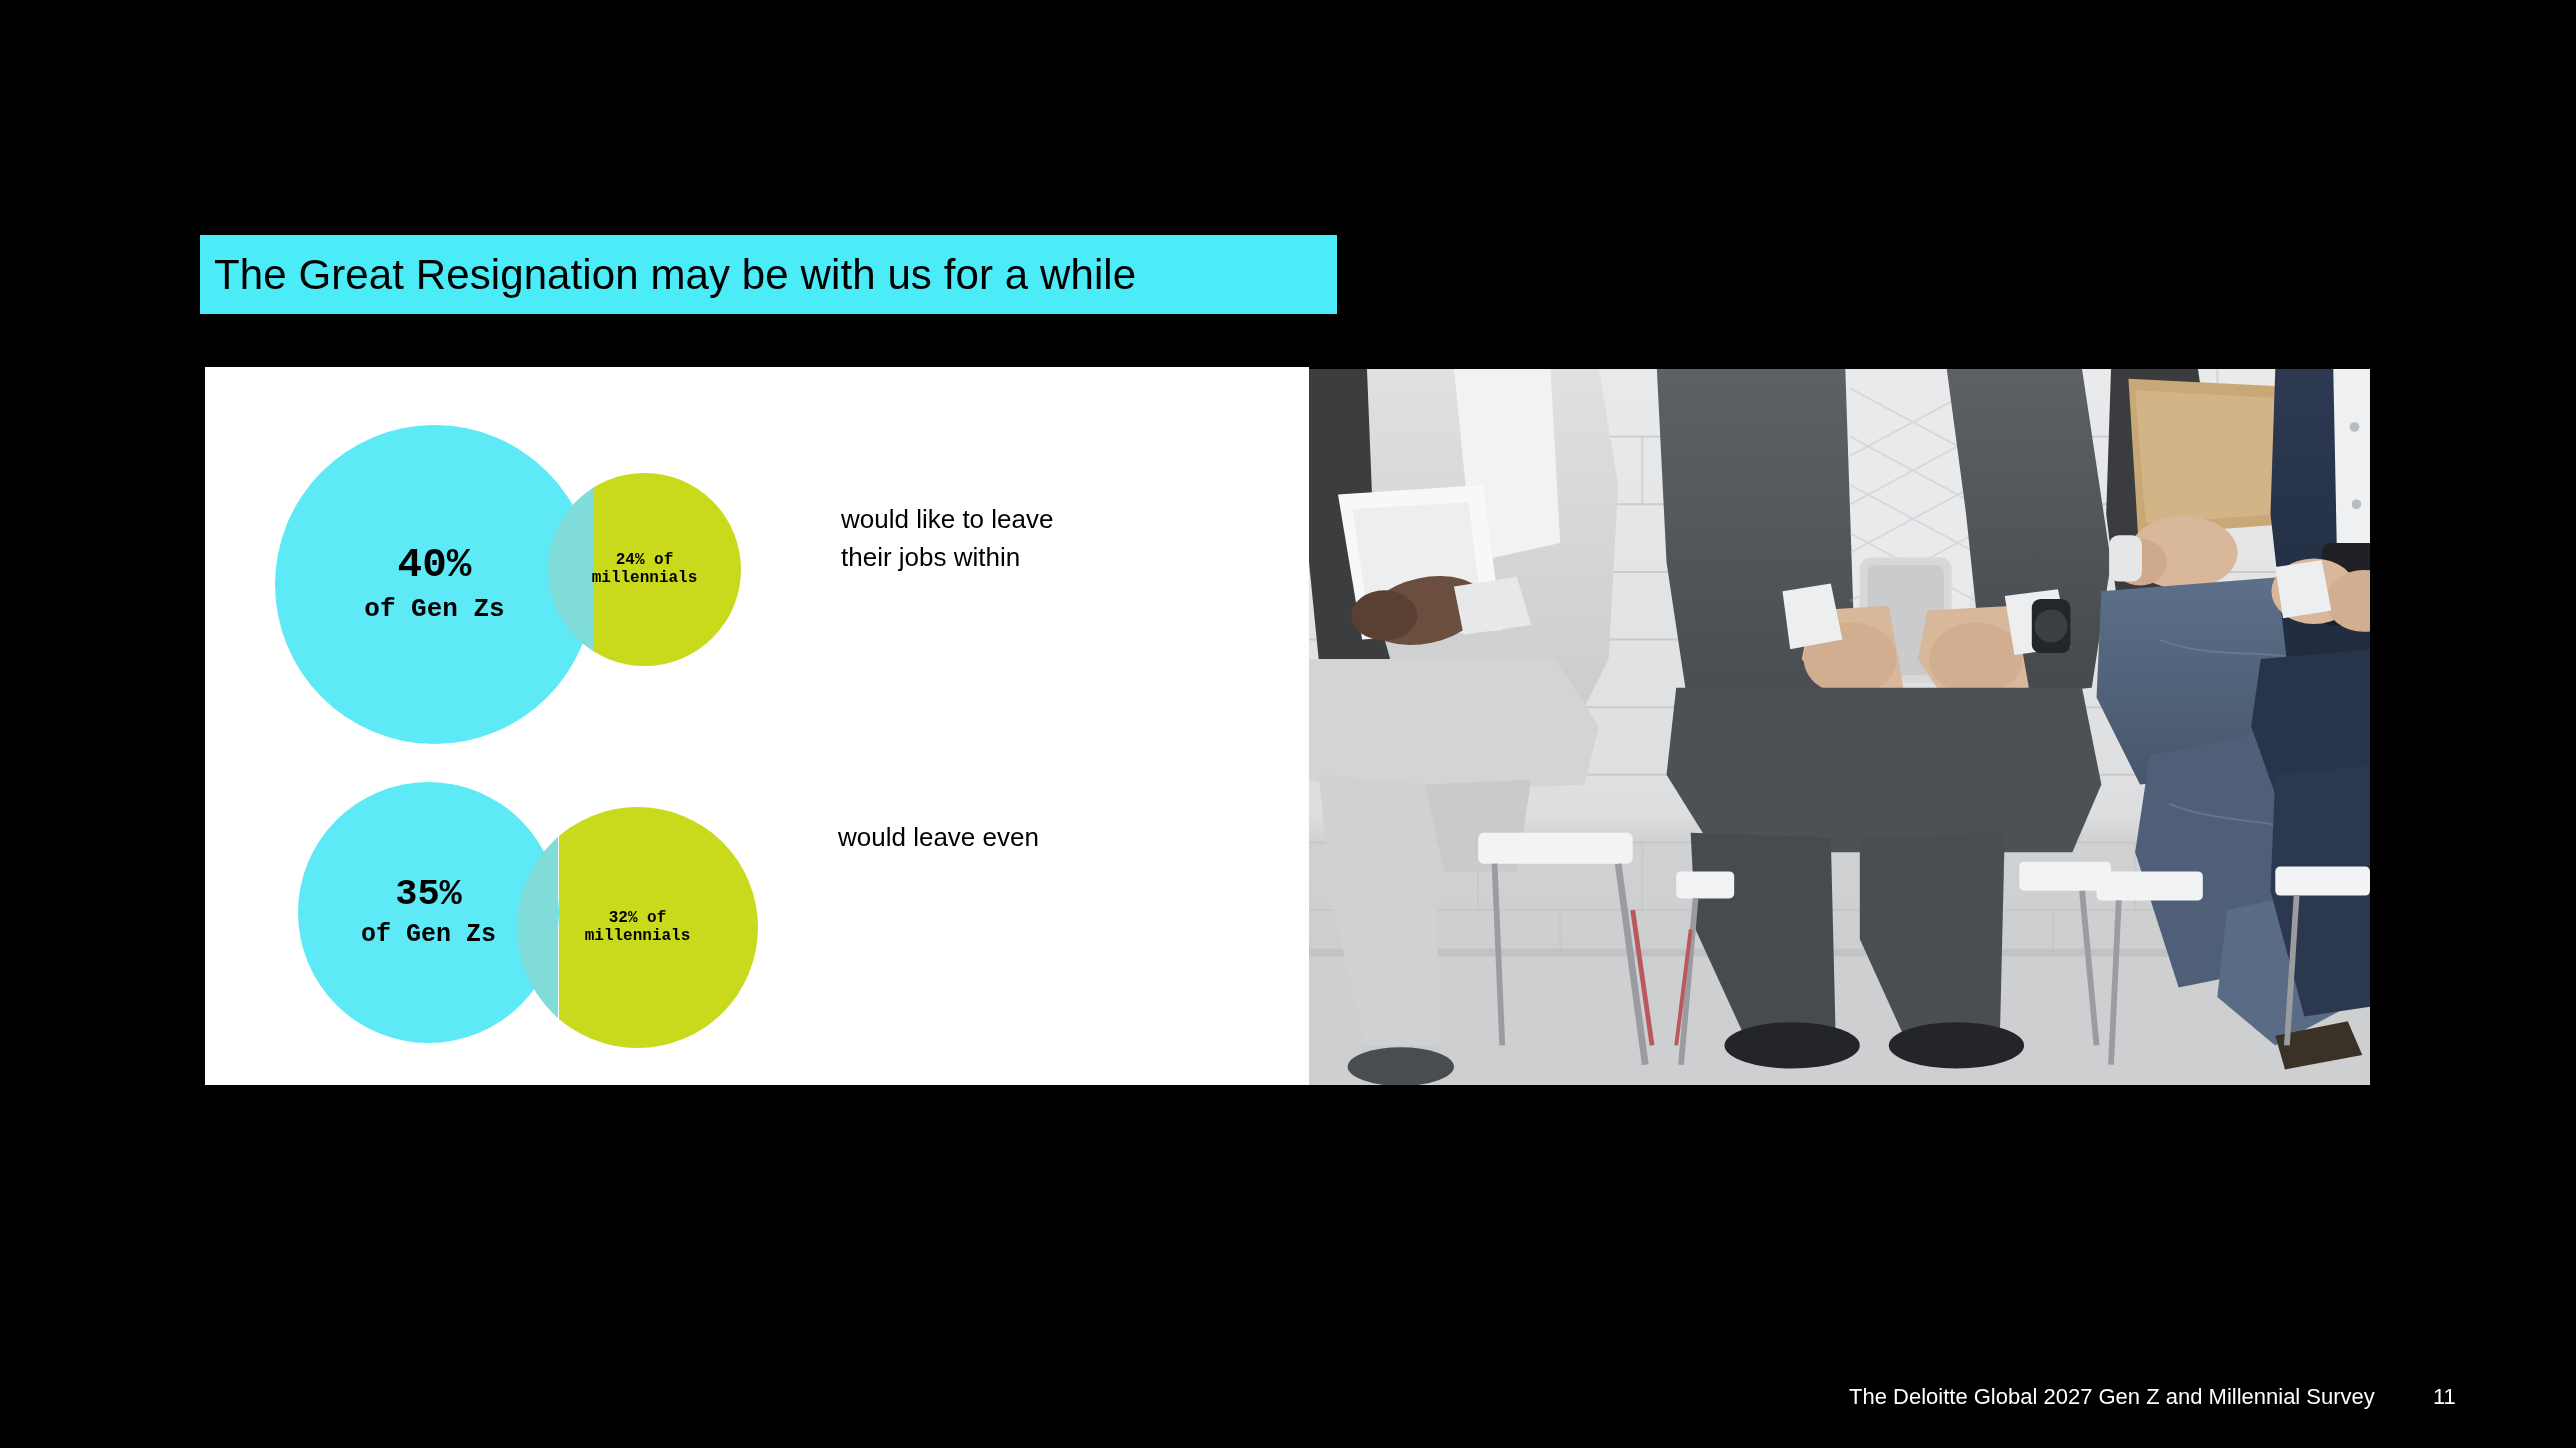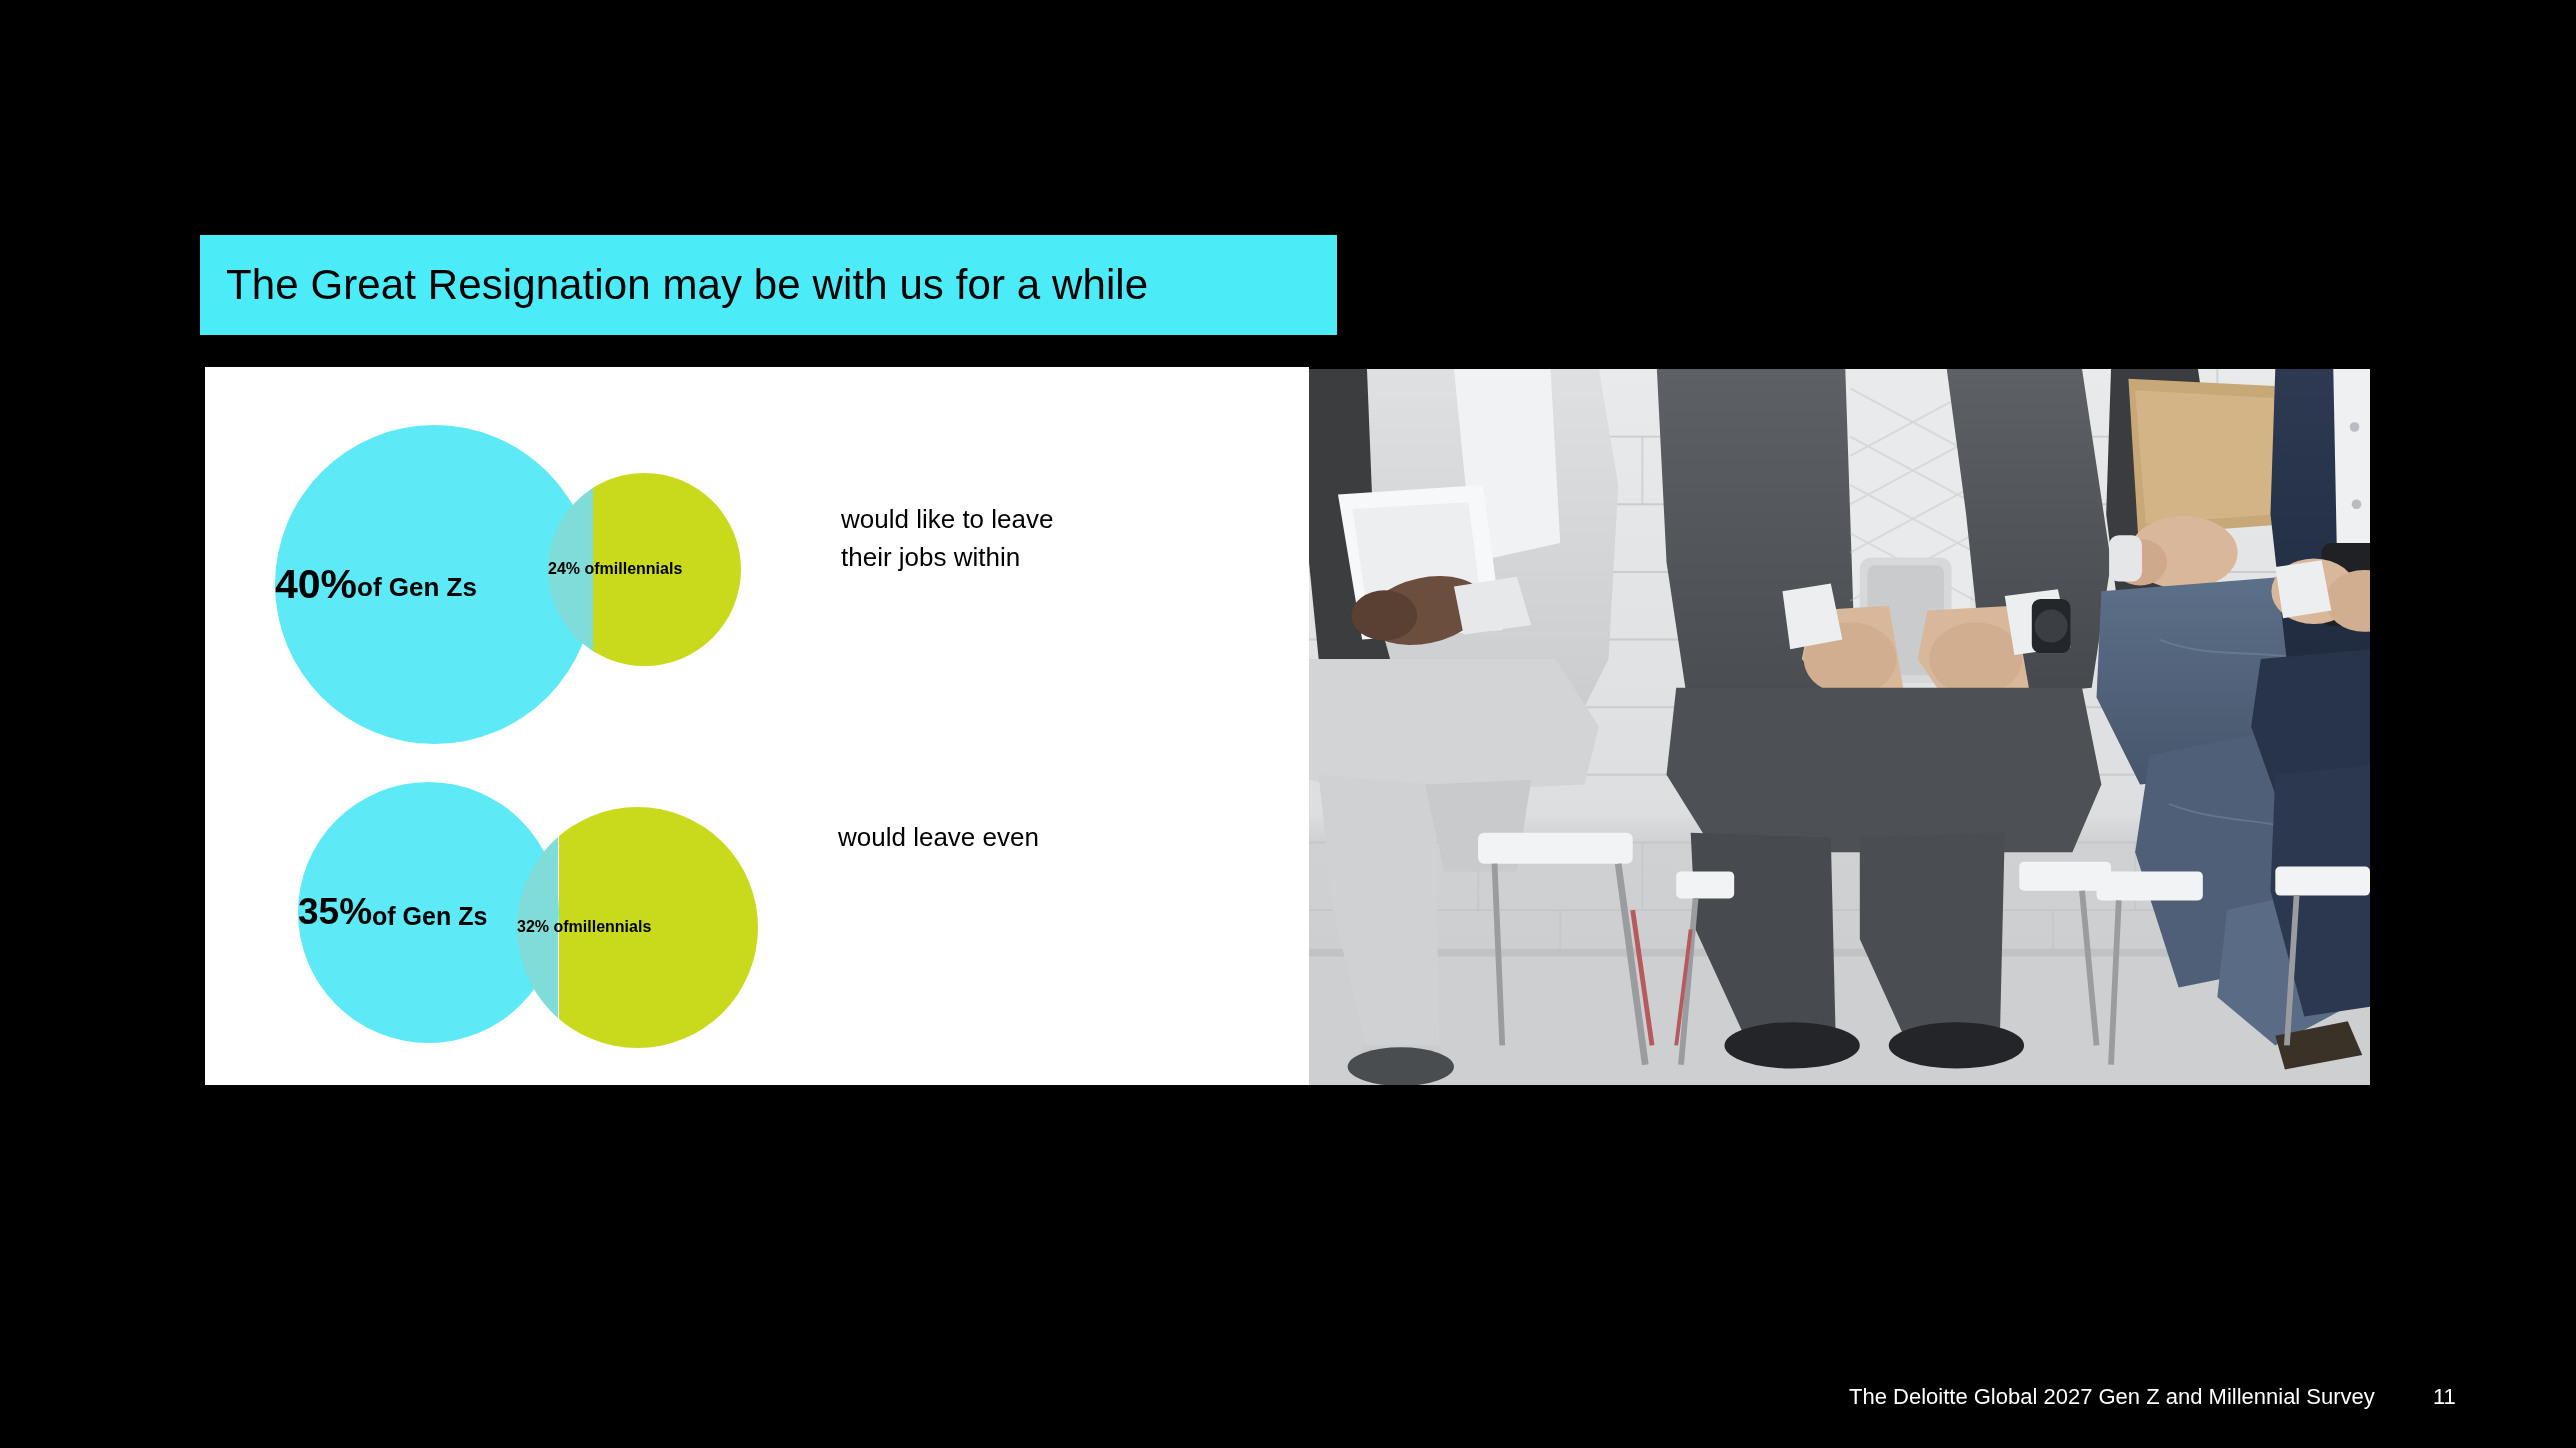--- a/index.html
+++ b/index.html
@@ -22,26 +22,26 @@
     height: 1449px;
     background: #000000;
   }
 
   
   #title-banner {
     position: absolute;
     left: 200px;
     top: 235px;
     width: 1137px;
-    height: 100px;
+    height: 79px;
     background: #4CEBF8;
     display: flex;
     align-items: center;
     box-sizing: border-box;
-    padding-left: 26px;
+    padding-left: 14px;
   }
   #title-banner .title-text {
     font-size: 42px;
     color: #000000;
     font-weight: 400;
     letter-spacing: 0.1px;
     white-space: nowrap;
     line-height: 1;
   }
 
@@ -66,23 +66,26 @@
 
   .venn {
     position: absolute;
     top: 0;
     left: 0;
   }
   .circle {
     position: absolute;
     border-radius: 50%;
     display: flex;
+    flex-direction: column;
     align-items: center;
+    justify-content: center;
     text-align: center;
     color: #000000;
+    font-family: Liberation Mono, monospace;
   }
   .circle-cyan  { background: #5EE9F6; }
   .circle-green { background: #C9D91C; }
 
   .pct {
     font-weight: bold;
     line-height: 1.05;
   }
   .sub {
     font-weight: bold;

